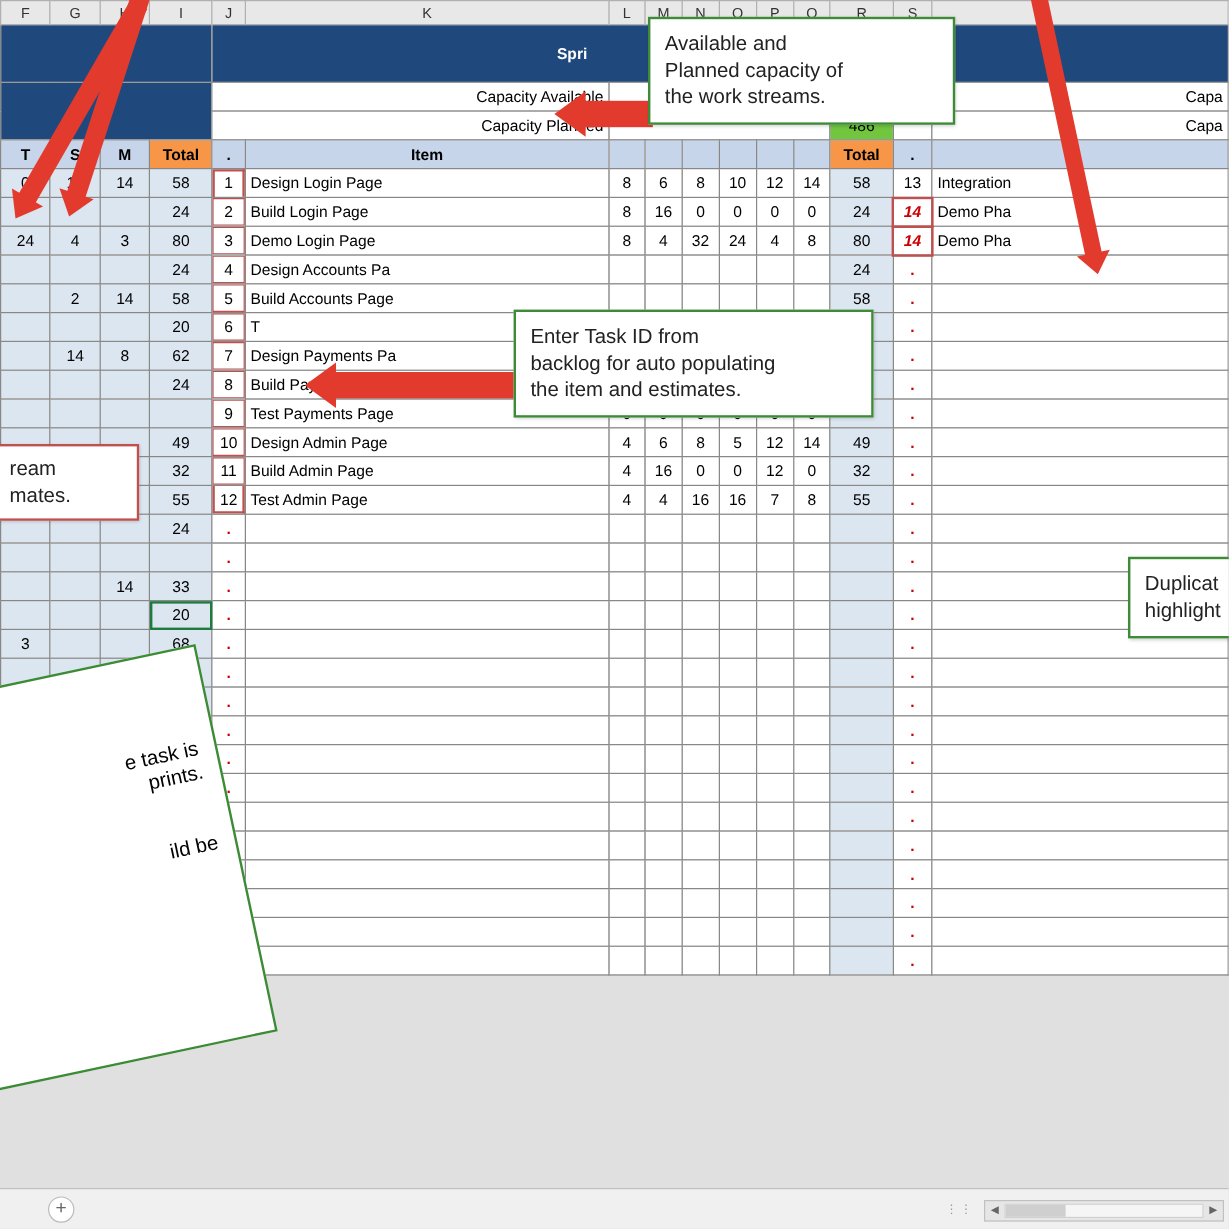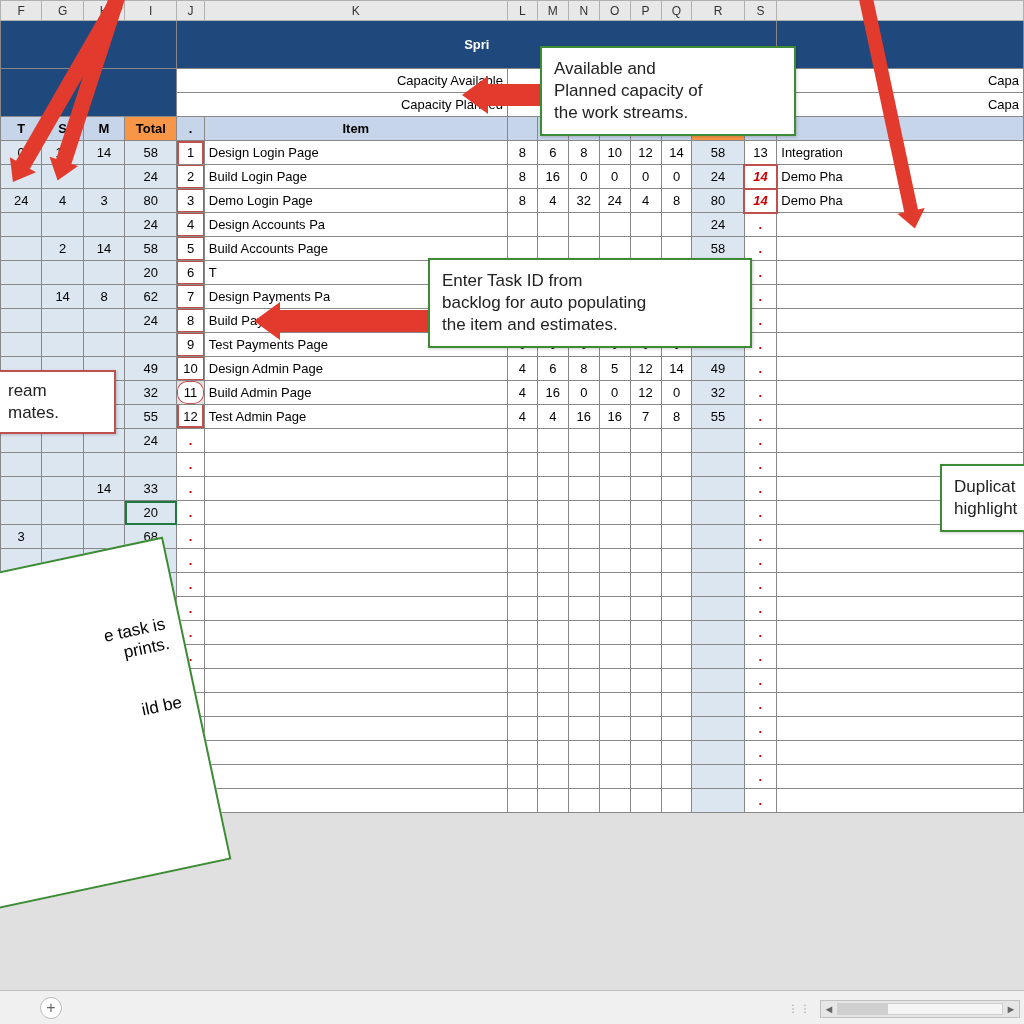--- a/index.html
+++ b/index.html
@@ -372,21 +372,21 @@
           <td class="">14</td>
           <td class="lblue-cell">49</td>
           <td class="dot">.</td>
           <td class="left"></td>
         </tr>
         <tr>
           <td class="lblue-cell"></td>
           <td class="lblue-cell">12</td>
           <td class="lblue-cell"></td>
           <td class="lblue-cell">32</td>
-          <td class="" style="box-shadow: rgb(192, 80, 77) 0px 0px 0px 1px inset; border-radius: 10px;">11</td>
+          <td class="" style="box-shadow: rgb(192, 80, 77) 0px 0px 0px 1px inset;">11</td>
           <td class="left">Build Admin Page</td>
           <td class="">4</td>
           <td class="">16</td>
           <td class="">0</td>
           <td class="">0</td>
           <td class="">12</td>
           <td class="">0</td>
           <td class="lblue-cell">32</td>
           <td class="dot">.</td>
           <td class="left"></td>
@@ -683,23 +683,23 @@
       </tbody>
 
   <tbody>
         <tr>
           <td colspan="15" class="gridempty" style="height:100px;border:none"></td>
         </tr>
 </tbody>
     </table>
 </div>
 
-<div class="callout" style="left:540px; top:46px; width:256px;"><span>Available and<br>Planned capacity of<br>the work streams.</span></div>
-
-<div class="callout" style="left:428px; top:258px; width:324px;"><span>Enter Task ID from<br>backlog for auto populating<br>the item and estimates.</span></div>
+<div class="callout" style="left:540px; top:14px; width:256px;"><span>Available and<br>Planned capacity of<br>the work streams.</span></div>
+
+<div class="callout" style="left:428px; top:258px; width:300px;"><span>Enter Task ID from<br>backlog for auto populating<br>the item and estimates.</span></div>
 
 <div class="callout red" style="left:-4px; top:370px; width:120px; padding:8px 10px;"><span>ream<br>mates.</span></div>
 
 <div class="callout" style="left:940px; top:464px; width:120px;"><span>Duplicat<br>highlight</span></div>
 
 <div class="rotbox" style="left:-60px; top:560px; width:260px; height:330px; text-align:right;">
   <div style="height:60px"></div>
   <div>e task is<br>prints.</div>
   <div style="height:40px"></div>
   <div>ild be</div>

